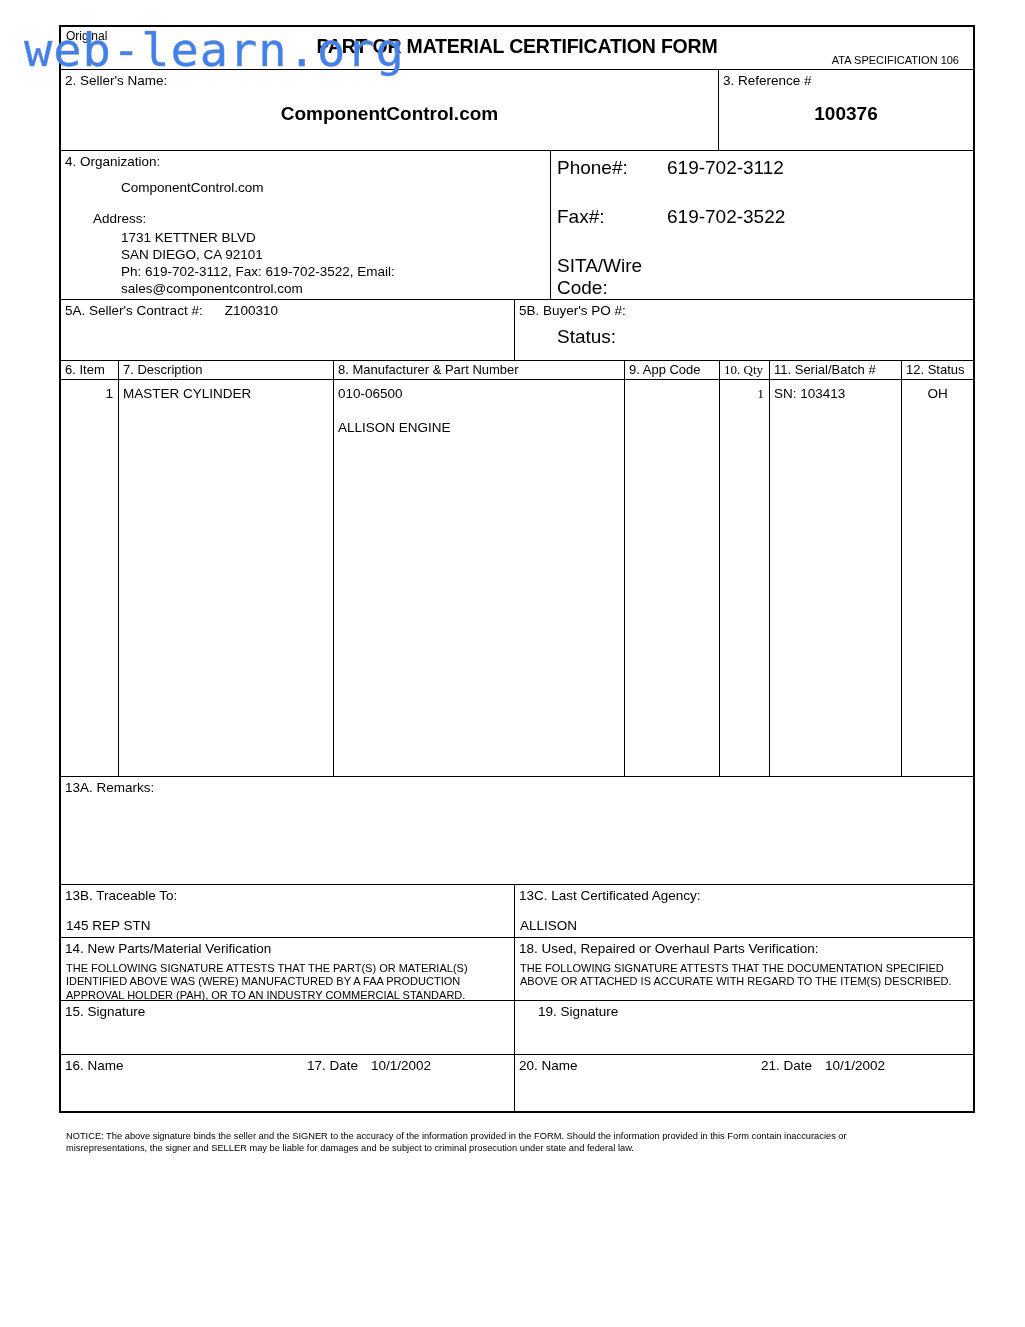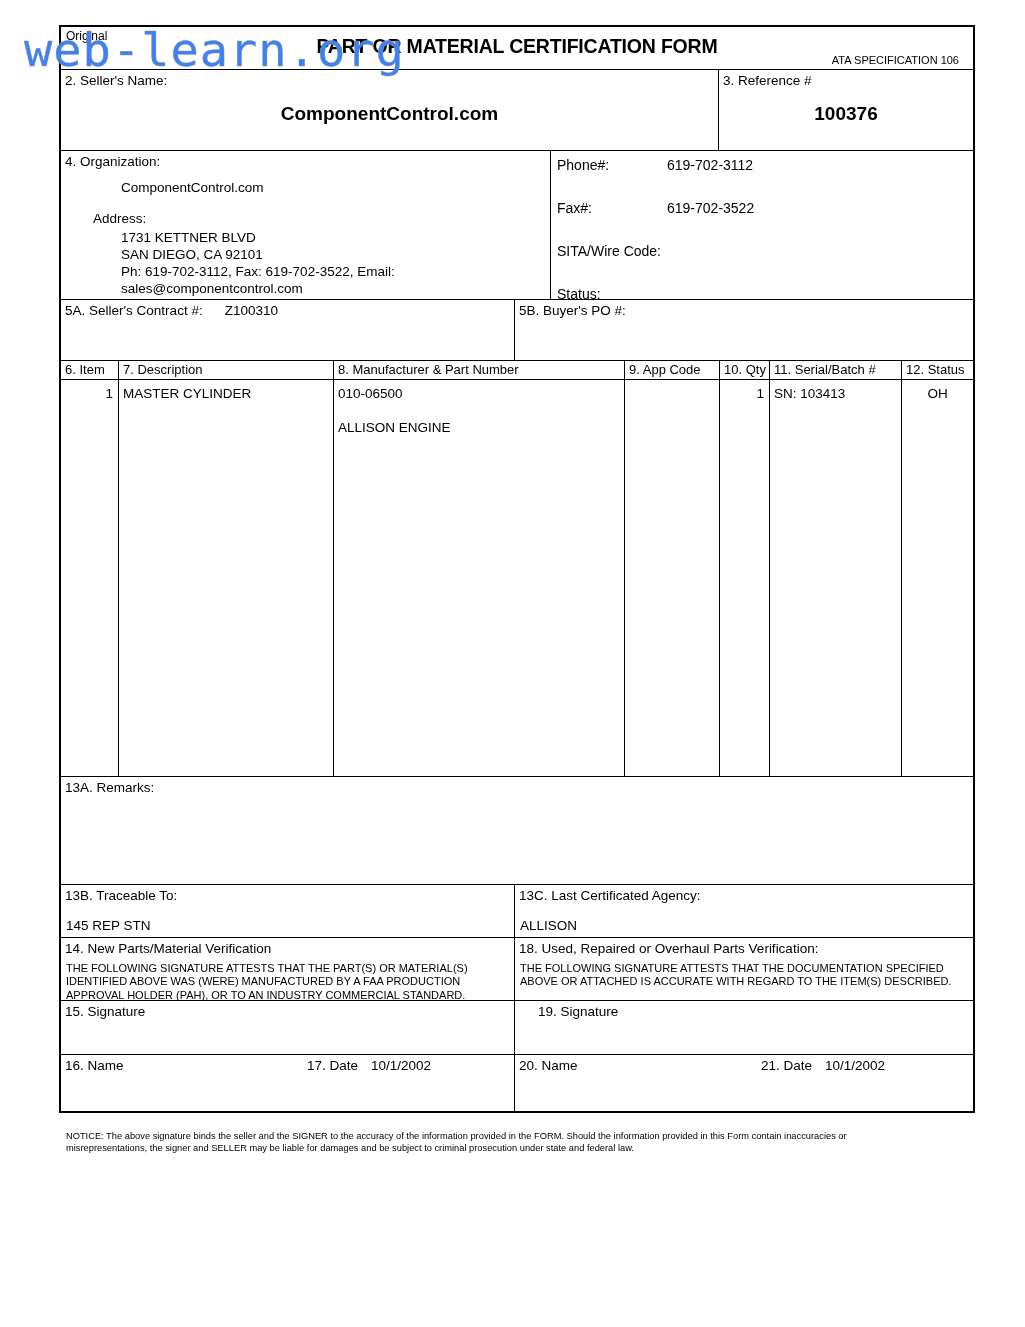--- a/index.html
+++ b/index.html
@@ -113,42 +113,42 @@
     font-size: 13.5px;
     padding: 16px 0 0 32px;
   }
   #addrlines {
     font-size: 13.5px;
     line-height: 1.28;
     padding: 3px 0 0 60px;
   }
   .contact-line {
     display: flex;
-    font-size: 14px;
+    font-size: 19px;
     padding: 6px 0 0 6px;
     align-items: center;
   }
   .contact-key { width: 110px; }
   .contact-val { }
   .sp1 { margin-top: 21px; }
 
   
   #block5 { height: 60px; }
   #c-5a { width: 454px; }
   #c-5b { flex: 1; }
   .inlineval { margin-left: 22px; }
 
   
   #tbl-head { height: 18px; }
   #tbl-body { height: 396px; }
   .col-item { width: 58px; }
   .col-desc { width: 215px; }
   .col-mfg  { width: 291px; }
   .col-app  { width: 95px; }
-  .col-qty  { width: 50px; }
+  .col-qty  { width: 50px; font-family: Liberation Serif, serif; }
   .col-ser  { width: 132px; }
   .col-sts  { flex: 1; }
   .th { font-size: 13px; padding: 1px 0 0 4px; white-space: nowrap; }
   .td { font-size: 13.5px; padding: 6px 4px 0 4px; }
   .td-r { text-align: right; padding-right: 5px; }
   .td-c { text-align: center; }
   .td-l2 { margin-top: 13px; }
 
   
   #remarks { height: 108px; }

